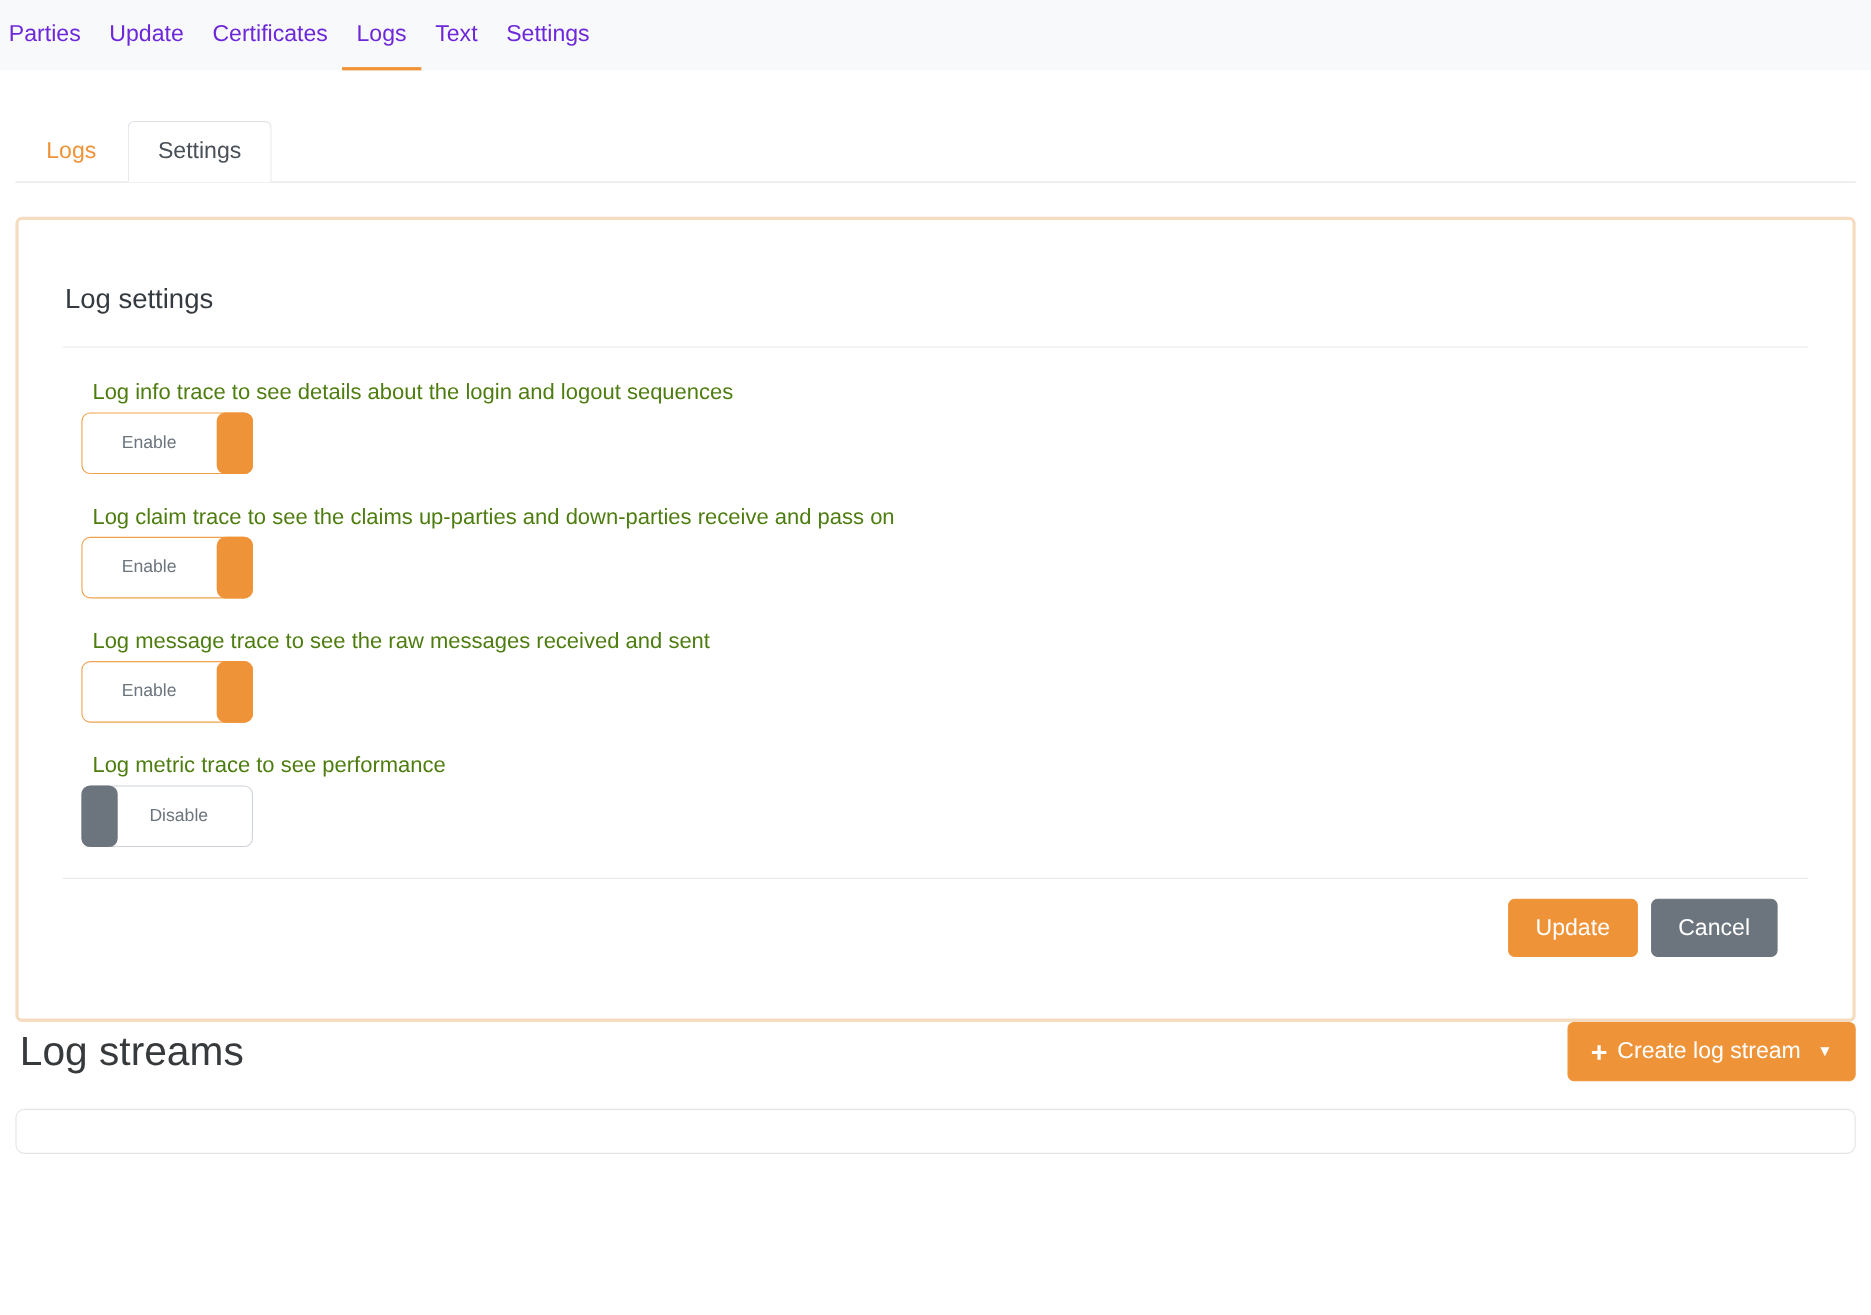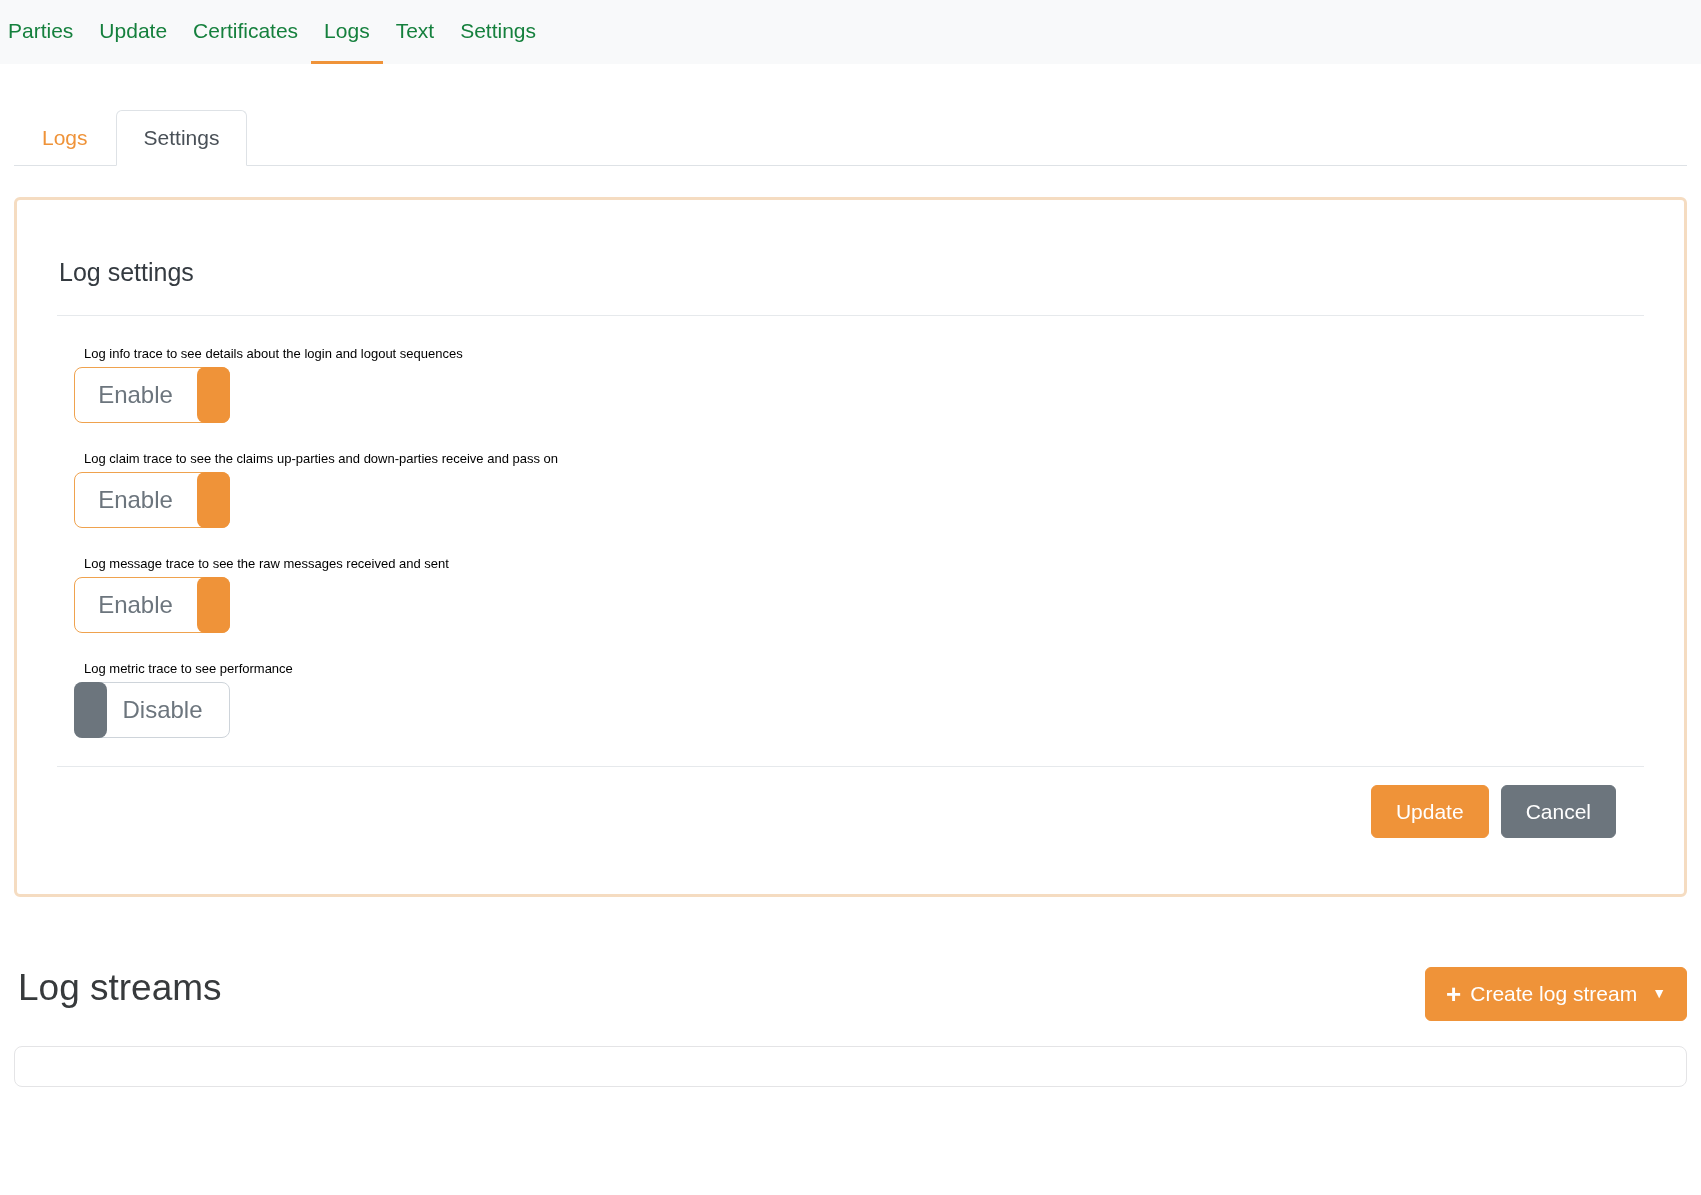--- a/index.html
+++ b/index.html
@@ -21,21 +21,21 @@
     height: 64px;
     background: #F8F9FA;
     display: flex;
     align-items: stretch;
   }
   .topnav-item {
     display: flex;
     align-items: center;
     padding: 0 13px;
     font-size: 21px;
-    color: #15803d;
+    color: #6d28d9;
     cursor: pointer;
     border-bottom: 3px solid transparent;
   }
   .topnav-item:first-child { padding-left: 8px; }
   .topnav-item.active { border-bottom-color: var(--accent); }
 
   
   .container { margin: 0 14px; }
 
   
@@ -75,39 +75,39 @@
     margin-left: 2px;
   }
   .divider {
     border: none;
     border-top: 1px solid #E6E9EC;
     margin: 28px 0 30px 0;
   }
   .form-group { margin-bottom: 28px; }
   .form-group .setting-label {
     display: block;
-    font-size: 13px;
-    color: #000000;
+    font-size: 20px;
+    color: #4d7c0f;
     margin: 0 0 6px 27px;
   }
 
   
   .toggle {
     position: relative;
     width: 156px;
     height: 56px;
     margin-left: 17px;
     background: #fff;
     border: 1px solid #EFA24E;
     border-radius: 8px;
     display: flex;
     align-items: center;
     justify-content: center;
     cursor: pointer;
-    font-size: 24px;
+    font-size: 16px;
     color: #6C757D;
   }
   .toggle .toggle-knob {
     position: absolute;
     top: -1px; bottom: -1px;
     width: 33px;
     border-radius: 8px;
   }
   .toggle.on { padding-right: 33px; }
   .toggle.on .toggle-knob { right: -1px; background: var(--accent); }
@@ -133,23 +133,22 @@
     border: 1px solid transparent;
     border-radius: 6px;
     color: #fff;
     cursor: pointer;
   }
   .btn-update { background: var(--accent); border-color: var(--accent); }
   .btn-cancel { background: var(--secondary); border-color: var(--secondary); }
 
   
   .streams-header {
-    margin-top: 70px;
-    display: flex;
-    align-items: flex-start;
+    display: flex;
+    align-items: center;
     justify-content: space-between;
   }
   .streams-title {
     font-size: 37px;
     font-weight: 400;
     color: #373A3C;
     margin-left: 4px;
   }
   .btn-create {
     background: var(--accent);

